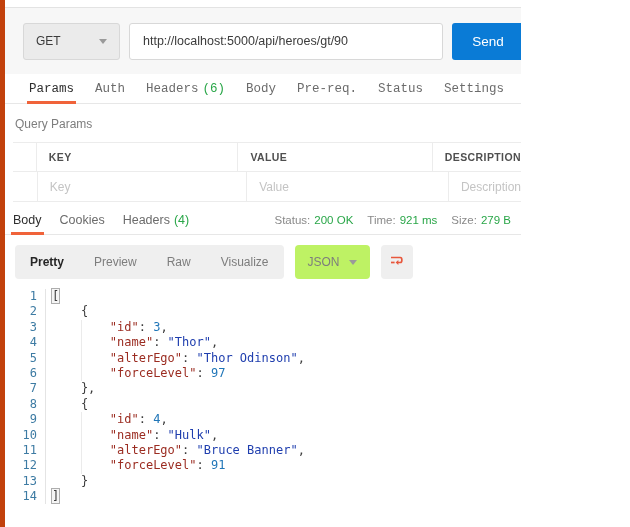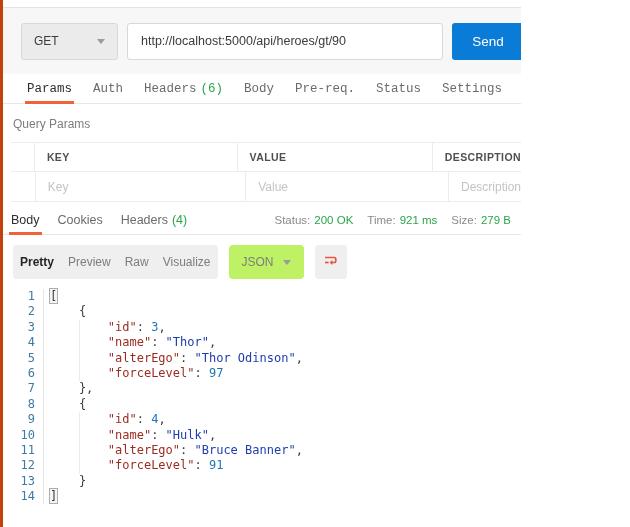--- a/index.html
+++ b/index.html
@@ -1,19 +1,19 @@
 <!DOCTYPE html>
 <html><head>
 <meta charset="utf-8">
 <style>
   * { margin:0; padding:0; box-sizing:border-box; }
   html,body { background:#fff; }
   body { font-family:"Liberation Sans", sans-serif; color:#3b3b3b; }
   #app { width:521px; height:527px; overflow:hidden; background:#fff; position:relative;
-         border-left:3px solid #c2410c; }
+         border-left:5px solid #c2410c; }
 
   
   .top-strip { height:8px; background:#fff; border-bottom:1px solid #e3e3e3; }
 
   
   .request-bar { height:66px; background:#f7f7f7; display:flex; align-items:center;
                  padding-left:18px; gap:9px; }
   .method-select { width:97px; height:37px; background:#ebebeb; border:1px solid #d8d8d8;
                    border-radius:3px; display:flex; align-items:center; padding:0 12px; cursor:pointer; }
   .method-label { font-size:12px; color:#3b3b3b; }
@@ -52,21 +52,21 @@
   .entry .qp-cell { font-size:12px; color:#c4c4c4; }
 
   
   .resp-meta { margin-left:auto; display:flex; align-items:center; gap:14px; padding-right:10px; }
   .meta-item { font-size:11.5px; color:#8a8a8a; }
   .meta-item b { font-weight:normal; color:#29a648; margin-left:4px; }
 
   
   .toolbar { display:flex; align-items:center; padding:10px 0 8px 10px; gap:11px; }
   .view-group { display:flex; background:#efefef; border-radius:4px; height:34px; align-items:center; }
-  .view-item { padding:0 7px; font-size:12px; color:#7d7d7d; line-height:34px; cursor:pointer; }
+  .view-item { padding:0 15px; font-size:12px; color:#7d7d7d; line-height:34px; cursor:pointer; }
   .view-item.active { color:#262626; font-weight:bold; }
   .json-select { display:flex; align-items:center; background:#bef264; border-radius:4px; height:34px;
                  padding:0 13px; gap:9px; font-size:12px; color:#7d7d7d; cursor:pointer; }
   .wrap-btn { width:32px; height:34px; background:#efefef; border:none; border-radius:4px;
               display:flex; align-items:center; justify-content:center; cursor:pointer; }
 
   
   .code { font-family:"DejaVu Sans Mono", monospace; font-size:12px; line-height:15.4px; padding-top:2px; }
   .cl { display:flex; height:15.4px; }
   .ln { flex:0 0 41px; text-align:right; padding-right:8px; color:#3d7ba3;

